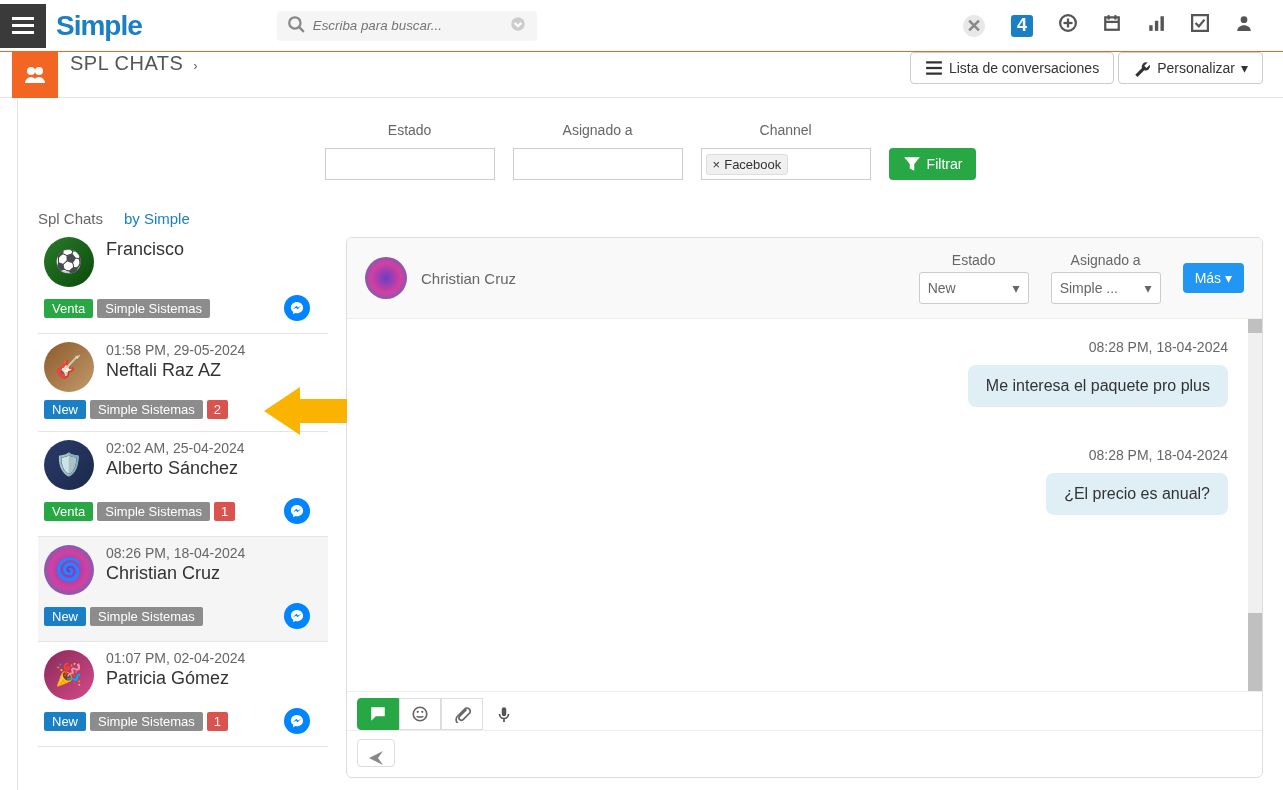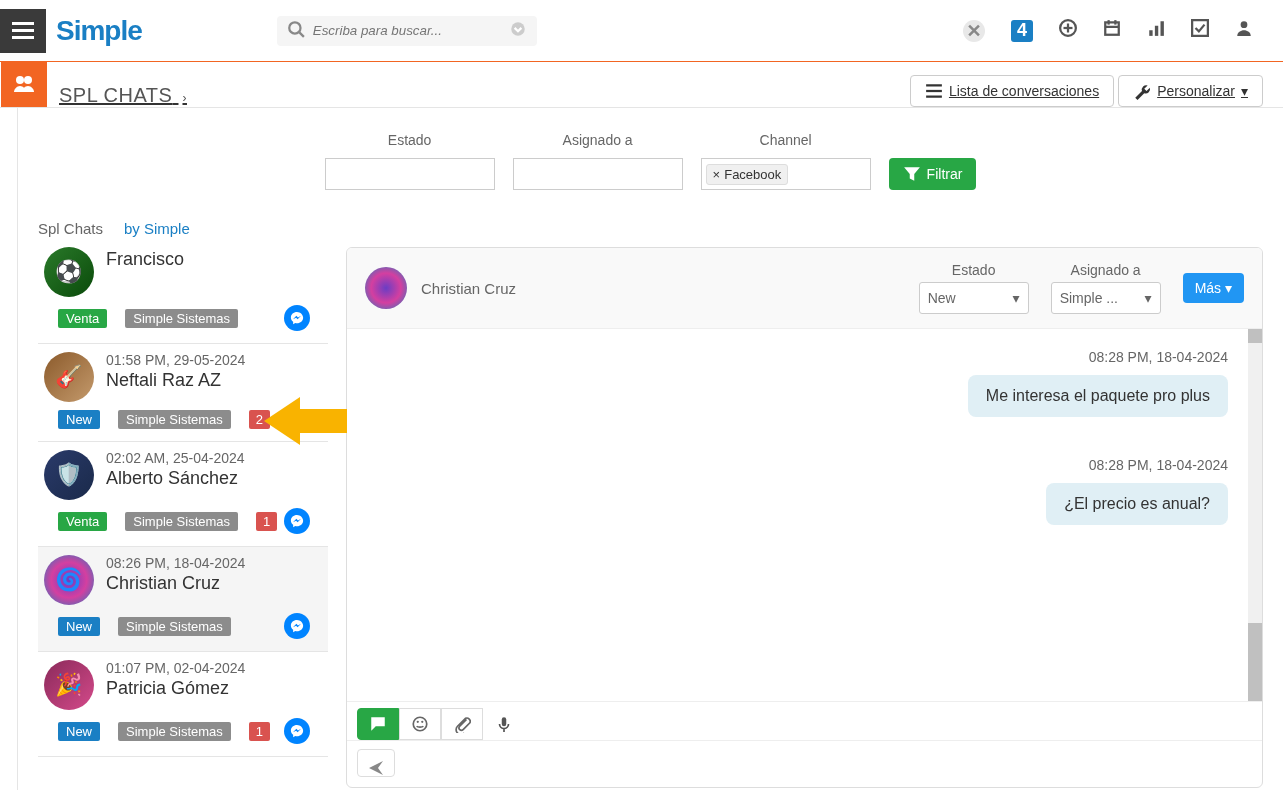--- a/index.html
+++ b/index.html
@@ -1,30 +1,30 @@
 <!DOCTYPE html>
 <html><head>
 <meta charset="utf-8">
 <style>
 * { box-sizing: border-box; margin: 0; padding: 0; }
 body { font-family: 'Helvetica Neue', Arial, sans-serif; font-size: 14px; color: #333; background: #fff; width: 1283px; height: 790px; overflow: hidden; }
-.top-bar { display: flex; align-items: center; height: 62px; background: #fff; border-bottom: 1px solid #f26522; }
+.top-bar { display: flex; align-items: center; height: 52px; background: #fff; border-bottom: 1px solid #f26522; }
 .hamburger { width: 46px; height: 44px; background: #3a3a3a; display: flex; align-items: center; justify-content: center; cursor: pointer; }
 .hamburger-lines { display: flex; flex-direction: column; gap: 4px; }
 .hamburger-lines span { width: 22px; height: 3px; background: #fff; }
 .logo { margin-left: 10px; font-size: 28px; font-weight: 600; color: #1a7fc4; letter-spacing: -1px; font-family: Arial, sans-serif; }
 .search-box { margin-left: 135px; width: 260px; height: 30px; background: #f5f5f5; border-radius: 4px; display: flex; align-items: center; padding: 0 10px; color: #888; }
 .search-box input { flex: 1; border: none; background: transparent; outline: none; font-style: italic; color: #7f1d1d; }
 .search-box .mag { margin-right: 8px; color: #888; }
 .search-box .chev { color: #888; }
 .top-icons { margin-left: auto; display: flex; align-items: center; gap: 26px; padding-right: 30px; }
 .top-icons .icon { color: #555; cursor: pointer; font-size: 18px; }
 .icon-circle { width: 22px; height: 22px; border-radius: 50%; background: #e8e8e8; color: #888; display: flex; align-items: center; justify-content: center; font-weight: bold; }
 .icon-box { width: 22px; height: 22px; background: #1a7fc4; color: #fff; display: flex; align-items: center; justify-content: center; font-weight: bold; border-radius: 3px; }
-.sub-bar { display: flex; align-items: flex-end; height: 46px; border-bottom: 1px solid #e5e5e5; padding-left: 1px; text-decoration: underline; }
+.sub-bar { display: flex; align-items: flex-start; height: 46px; border-bottom: 1px solid #e5e5e5; padding-left: 12px; }
 .left-tab { width: 46px; height: 46px; background: #f26522; display: flex; align-items: center; justify-content: center; color: #fff; }
 .page-title { margin-left: 12px; font-family: 'Arial Narrow', Arial, sans-serif; font-size: 20px; font-weight: 400; letter-spacing: 0.5px; color: #555; text-transform: uppercase; }
 .page-title .chev { margin-left: 4px; font-size: 12px; color: #555; }
 .sub-actions { margin-left: auto; display: flex; gap: 4px; padding-right: 20px; }
 .btn { border: 1px solid #ccc; background: #fff; padding: 6px 14px; border-radius: 4px; cursor: pointer; display: flex; align-items: center; gap: 6px; color: #333; font-size: 14px; }
 .content-shell { position: relative; height: calc(790px - 90px); display: flex; }
 .left-gutter { width: 18px; background: #fff; border-right: 1px solid #e5e5e5; }
 .main-area { flex: 1; background: #fff; overflow: hidden; display:flex; flex-direction:column; }
 .filter-row { display: flex; align-items: flex-start; justify-content: center; gap: 18px; padding: 20px 20px 10px 20px; }
 .filter-row .filter-item { display: flex; flex-direction: column; align-items: center; gap: 6px; }
@@ -37,21 +37,21 @@
 .split-area { display: flex; flex: 1; padding: 0 20px 20px 20px; gap: 18px; overflow: hidden; }
 .chat-list-wrap { width: 290px; background: #fff; position: relative; display: flex; }
 .chat-list { flex: 1; overflow: hidden; }
 .chat-item { padding: 8px 18px 12px 6px; border-bottom: 1px solid #e5e5e5; position: relative; }
 .chat-item.active { background: #f5f5f5; }
 .chat-item .row1 { display: flex; gap: 12px; }
 .avatar { width: 50px; height: 50px; border-radius: 50%; display: flex; align-items: center; justify-content: center; font-size: 22px; color: #fff; flex-shrink:0; }
 .chat-item .info .time { color: #666; font-size: 14px; }
 .chat-item .info .name { color: #333; font-size: 18px; font-weight: 400; margin-top: 2px; }
 .tags-row { display: flex; align-items: center; gap: 4px; margin-top: 8px; }
-.tag { padding: 2px 8px; border-radius: 2px; color: #fff; font-size: 13px; font-weight: 400; margin-left: 14px; }
+.tag { padding: 2px 8px; border-radius: 2px; color: #fff; font-size: 13px; font-weight: 400; }
 .tag.green { background: #28a745; }
 .tag.blue { background: #1a7fc4; }
 .tag.gray { background: #8c8c8c; }
 .tag.red { background: #d9534f; padding: 2px 7px; }
 .msgr-icon { width: 26px; height: 26px; border-radius: 50%; background: #0084ff; color: #fff; display: flex; align-items: center; justify-content: center; font-size: 13px; margin-left: auto; }
 .arrow-annot { position: absolute; left: 226px; top: 150px; width: 106px; height: 48px; }
 .arrow-annot .shaft { position: absolute; right: 0; top: 12px; width: 70px; height: 24px; background: #f9b300; }
 .arrow-annot .head { position: absolute; left: 0; top: 0; width: 0; height: 0; border-right: 36px solid #f9b300; border-top: 24px solid transparent; border-bottom: 24px solid transparent; }
 .chat-detail { flex: 1; border: 1px solid #ddd; border-radius: 6px; display: flex; flex-direction: column; overflow: hidden; background: #fff; }
 .detail-header { display: flex; align-items: center; padding: 14px 18px; border-bottom: 1px solid #eee; gap: 14px; background: #f9f9f9; }

